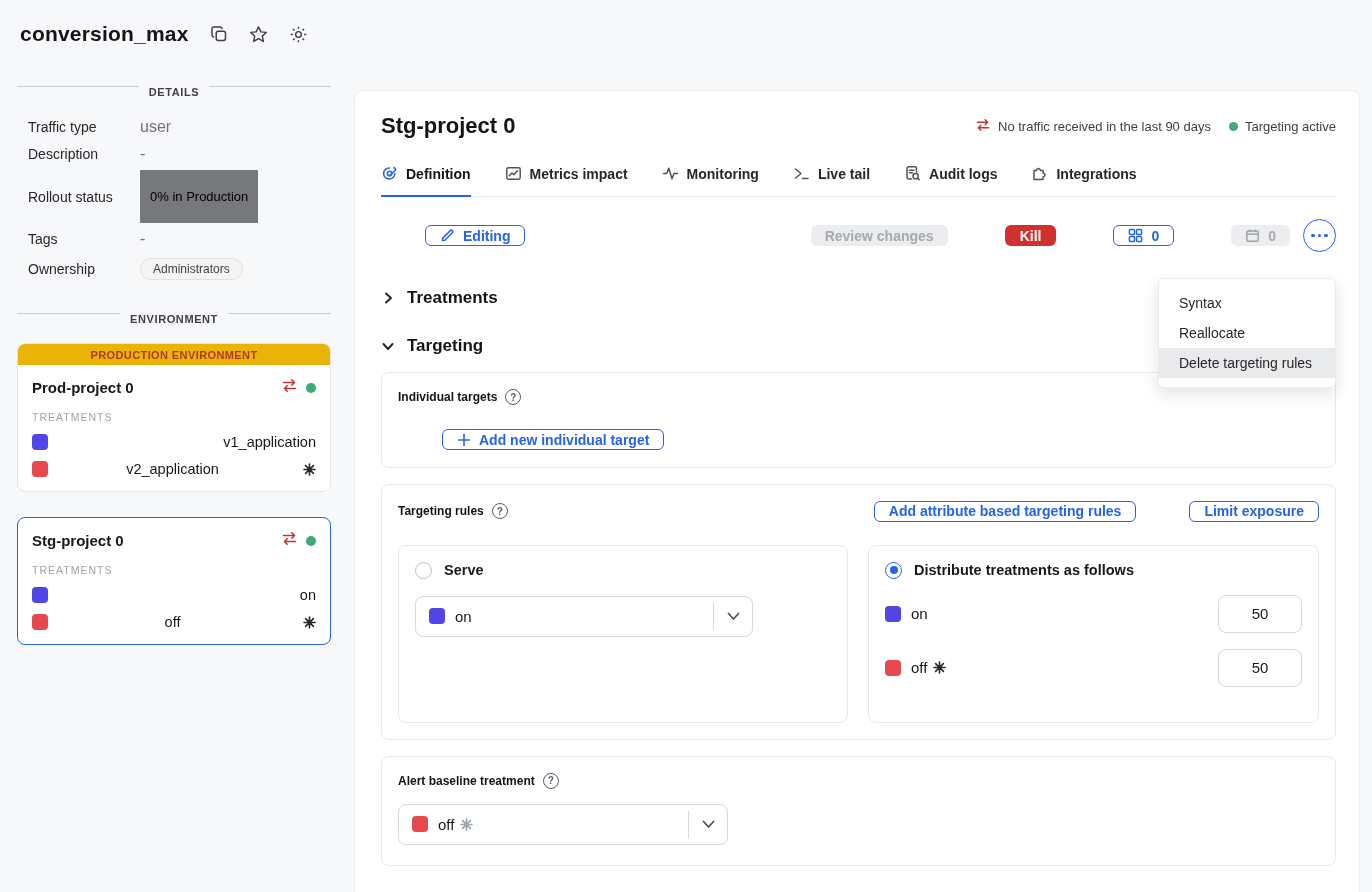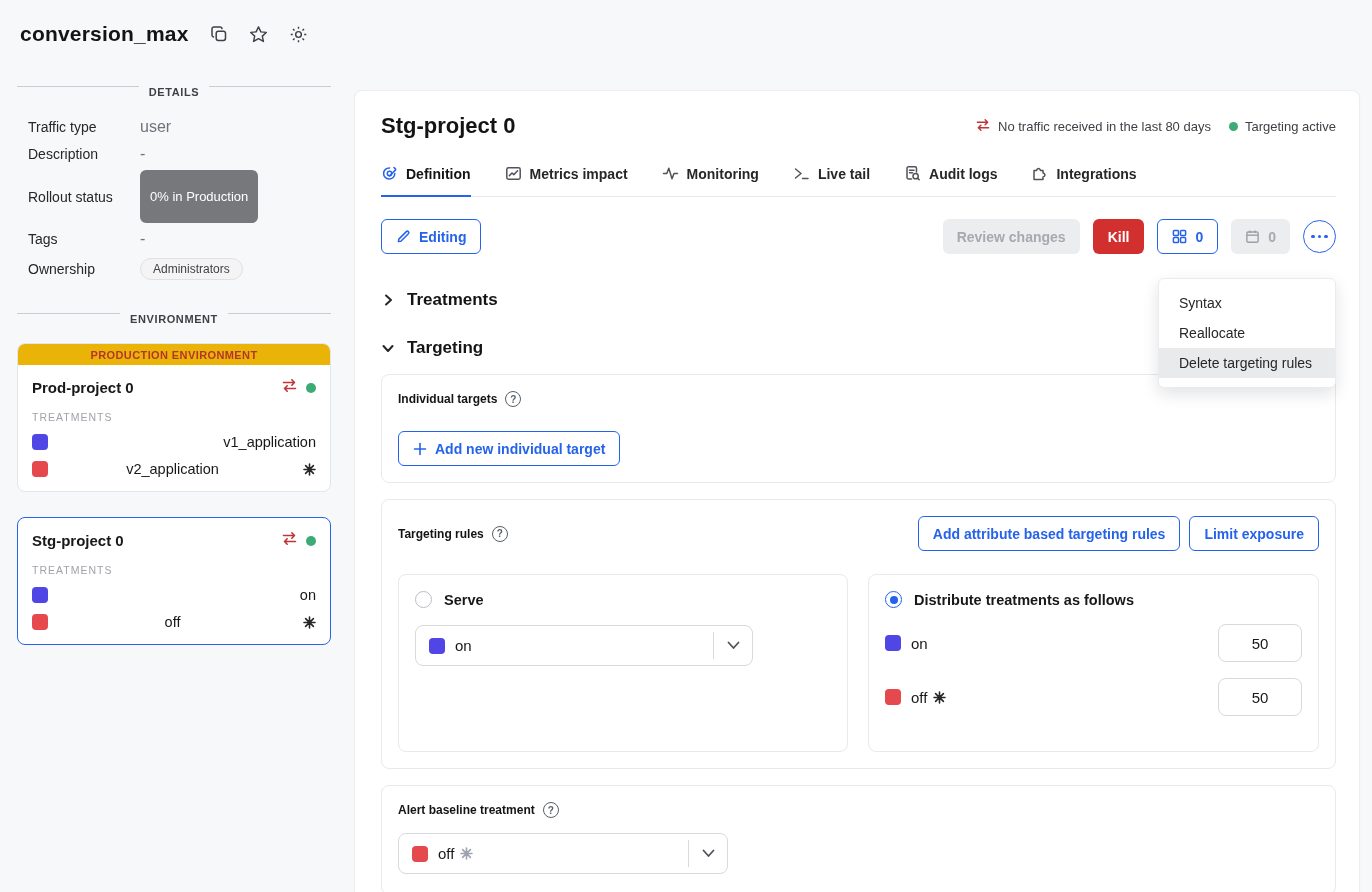--- a/index.html
+++ b/index.html
@@ -14,21 +14,21 @@
 
   
   .sidebar { position:absolute; left:17px; top:86px; width:314px; }
   .rule-heading { display:flex; align-items:flex-start; gap:10px; margin-bottom:18px; }
   .rule-heading .line { flex:1; height:1px; background:#c9ccd1; }
   .rule-heading .txt { font-size:11px; font-weight:bold; letter-spacing:.6px; color:#3f3f46; }
 
   .detail-row { display:flex; align-items:center; min-height:22px; margin-bottom:5px; padding-left:11px; }
   .detail-label { width:112px; font-size:14px; color:#27272a; flex:none; }
   .detail-value { font-size:16px; color:#71717a; }
-  .badge-gray { background:#77787b; color:#ffffff; font-size:13px; padding:19px 10px; border-radius:6px; }
+  .badge-gray { background:#77787b; color:#000000; font-size:13px; padding:19px 10px; border-radius:1px; }
   .pill { background:#f4f4f5; border:1px solid #e0e1e4; color:#3f3f46; font-size:12px; padding:3px 12px; border-radius:12px; }
 
   .env-heading { margin-top:30px; }
 
   .env-card { background:#fff; border:1px solid #e4e6ea; border-radius:8px; margin-bottom:25px; overflow:hidden; }
   .env-card.selected { border:1.5px solid #2563eb; }
   .env-banner { background:#eab308; text-align:center; padding:5px 0 4px; font-size:11px; font-weight:bold; letter-spacing:.4px; color:#b3362c; }
   .env-body { padding:13px 14px 14px; }
   .env-name-row { display:flex; align-items:center; }
   .env-name { font-size:15px; font-weight:bold; color:#18181b; flex:1; }
@@ -60,22 +60,22 @@
 
   
   .tabs { display:flex; gap:34px; margin-top:26px; border-bottom:1px solid #e7e9ec; }
   .tab { display:flex; align-items:center; gap:8px; padding-bottom:13px; font-size:14px; font-weight:bold; color:#27272a; cursor:pointer; border-bottom:2.5px solid transparent; margin-bottom:-1px; }
   .tab svg { stroke:#52525b; fill:none; stroke-width:1.5; stroke-linecap:round; stroke-linejoin:round; }
   .tab.active { border-bottom-color:#2563eb; color:#141417; }
   .tab.active svg { stroke:#2563eb; }
 
   
   .toolbar { display:flex; align-items:center; margin-top:22px; }
-  .btn { display:inline-flex; align-items:center; justify-content:center; gap:8px; height:35px; border-radius:6px;
-    font-size:14px; font-weight:bold; padding:0 14px; cursor:pointer; background:#fff; border:1.5px solid transparent; font-family:inherit; }
+  .btn { display:inline-flex; align-items:center; justify-content:center; gap:8px; height:21px; border-radius:6px;
+    font-size:14px; font-weight:bold; padding:0 14px; cursor:pointer; background:#fff; border:1.5px solid transparent; font-family:inherit;margin-left:44px; }
   .btn-outline-blue { border-color:#2563eb; color:#2563eb; }
   .btn-outline-blue svg { stroke:#2563eb; fill:none; stroke-width:1.6; stroke-linecap:round; stroke-linejoin:round; }
   .btn-disabled { background:#ecedef; color:#a6a9ae; border:none; cursor:default; }
   .btn-disabled svg { stroke:#9aa0a6; fill:none; stroke-width:1.5; }
   .btn-kill { background:#d2302f; color:#fff; border:none; padding:0 15px; }
   .toolbar-right { margin-left:auto; display:flex; align-items:center; gap:13px; }
   .btn-ellipsis { width:33px; height:33px; border-radius:50%; border:1.5px solid #2563eb; background:#fff;
     display:flex; align-items:center; justify-content:center; gap:3px; cursor:pointer; }
   .btn-ellipsis i { width:3.5px; height:3.5px; border-radius:50%; background:#2563eb; }
 
@@ -258,21 +258,21 @@
     <div class="title-row">
       <div class="page-title">Stg-project 0</div>
       <div class="status-group">
         <div class="status-item">
           <span class="xfer">
             <svg width="16" height="14" viewBox="0 0 17 15">
               <path d="M2.5 4.5 H13.5 M10.8 1.8 L13.5 4.5 L10.8 7.2"></path>
               <path d="M14.5 10.5 H3.5 M6.2 7.8 L3.5 10.5 L6.2 13.2"></path>
             </svg>
           </span>
-          <span>No traffic received in the last 80 days</span>
+          <span>No traffic received in the last 90 days</span>
         </div>
         <div class="status-item">
           <span class="dot-sm"></span>
           <span>Targeting active</span>
         </div>
       </div>
     </div>
 
     <div class="tabs">
       <div class="tab active">

